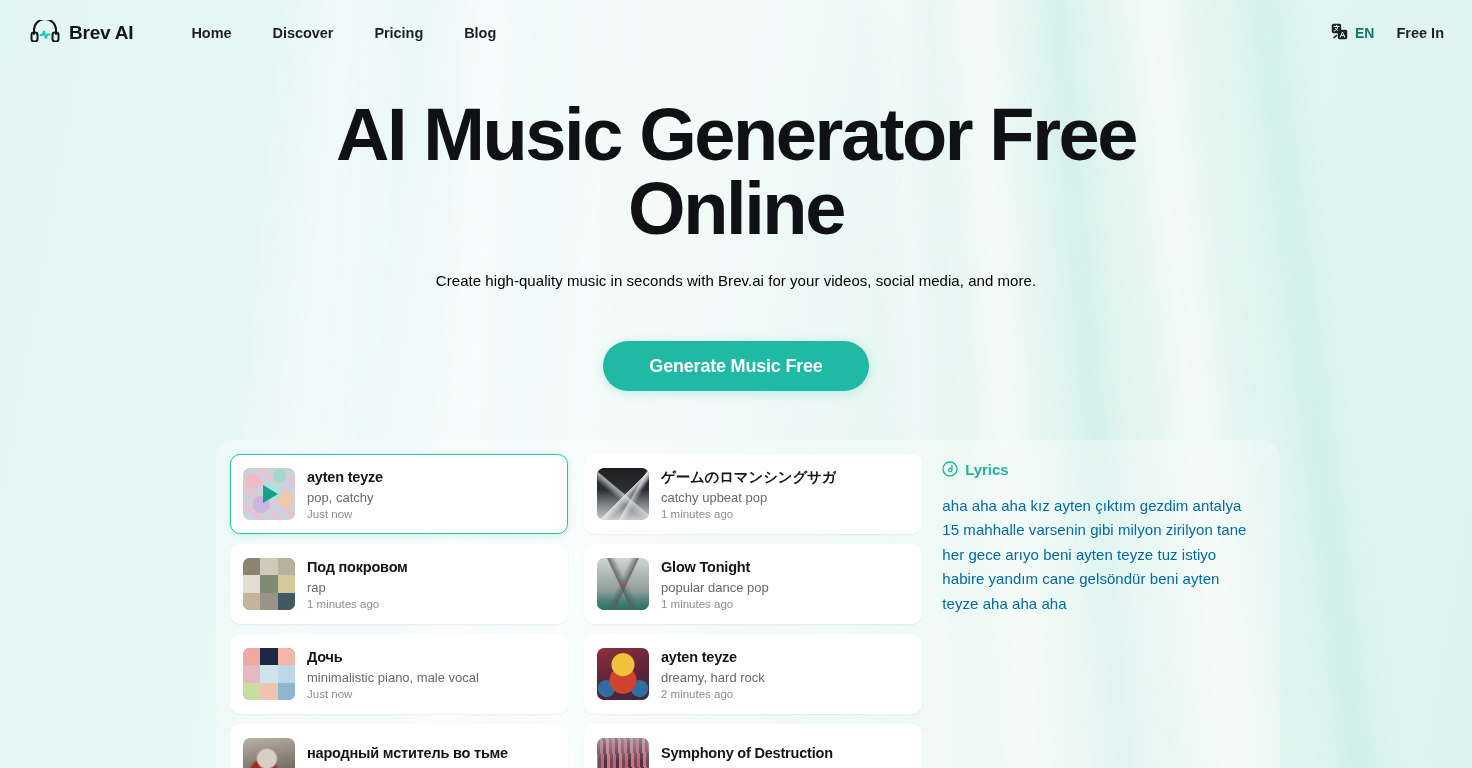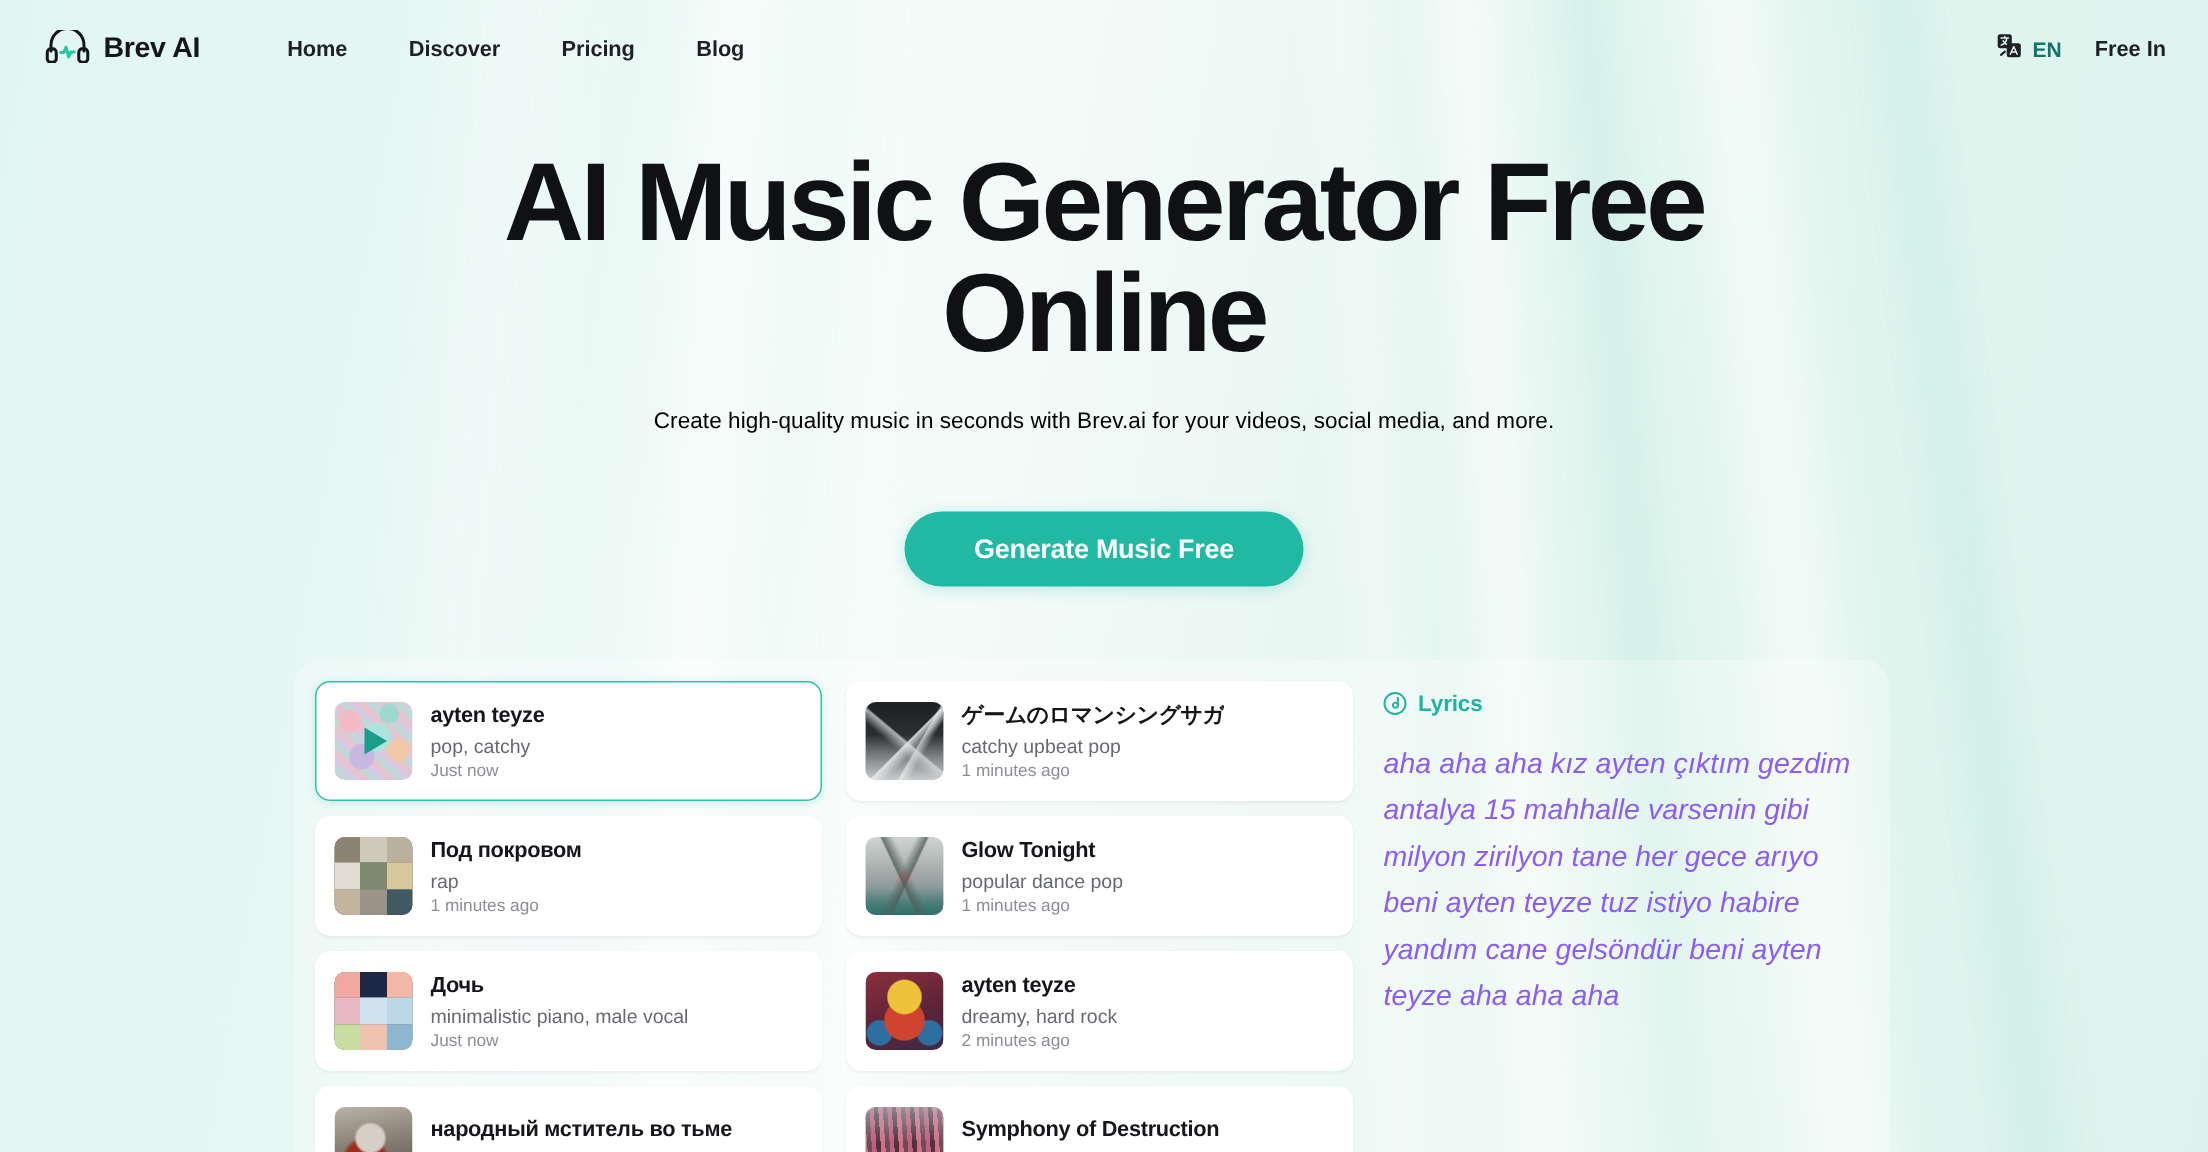--- a/index.html
+++ b/index.html
@@ -105,21 +105,21 @@
     font-weight: 700;
     letter-spacing: -.2px;
     cursor: pointer;
     font-family: "Liberation Sans", sans-serif;
     box-shadow: 0 2px 10px rgba(31,185,164,.25);
   }
 
   
   .panel {
     position: absolute;
-    left: 196px;
+    left: 216px;
     top: 440px;
     width: 1064px;
     height: 328px;
     background: rgba(255,255,255,.30);
     border-radius: 18px 18px 0 0;
     display: flex;
     padding: 14px 14px 0 14px;
     overflow: hidden;
   }
   .songs {
@@ -175,25 +175,24 @@
     white-space: nowrap; overflow: hidden; text-overflow: ellipsis;
   }
   .song-time { font-size: 11.5px; color: #8b8e94; margin-top: 3px; }
 
   
   .lyrics { width: 346px; padding: 7px 12px 0 18px; }
   .lyrics-head { display: flex; align-items: flex-start; gap: 7px; }
   .lyrics-title { font-size: 15px; font-weight: 600; color: #20b3a0; letter-spacing: -.1px; }
   .lyrics-body {
     margin-top: 13px;
-    font-size: 19px;
+    font-size: 15px;
     line-height: 1.63;
-    color: #8b5cf6;
+    color: #0369a1;
     letter-spacing: .05px;
-    font-style: italic;
   }
 
   
   .art-pastel {
     background:
       radial-gradient(circle at 20% 25%, #f5b9c6 0 7px, transparent 8px),
       radial-gradient(circle at 70% 15%, #9fd8cf 0 6px, transparent 7px),
       radial-gradient(circle at 35% 70%, #c8b7e0 0 8px, transparent 9px),
       radial-gradient(circle at 82% 62%, #f2c9a6 0 7px, transparent 8px),
       radial-gradient(circle at 55% 45%, #aee3dd 0 9px, transparent 10px),

